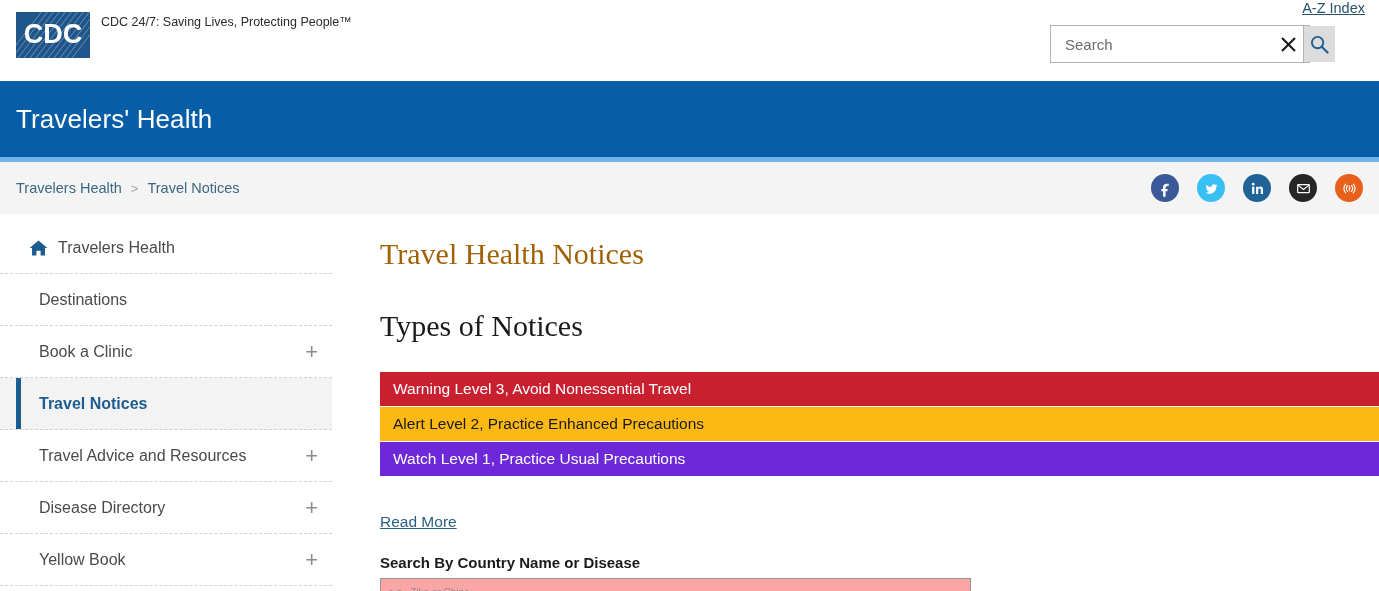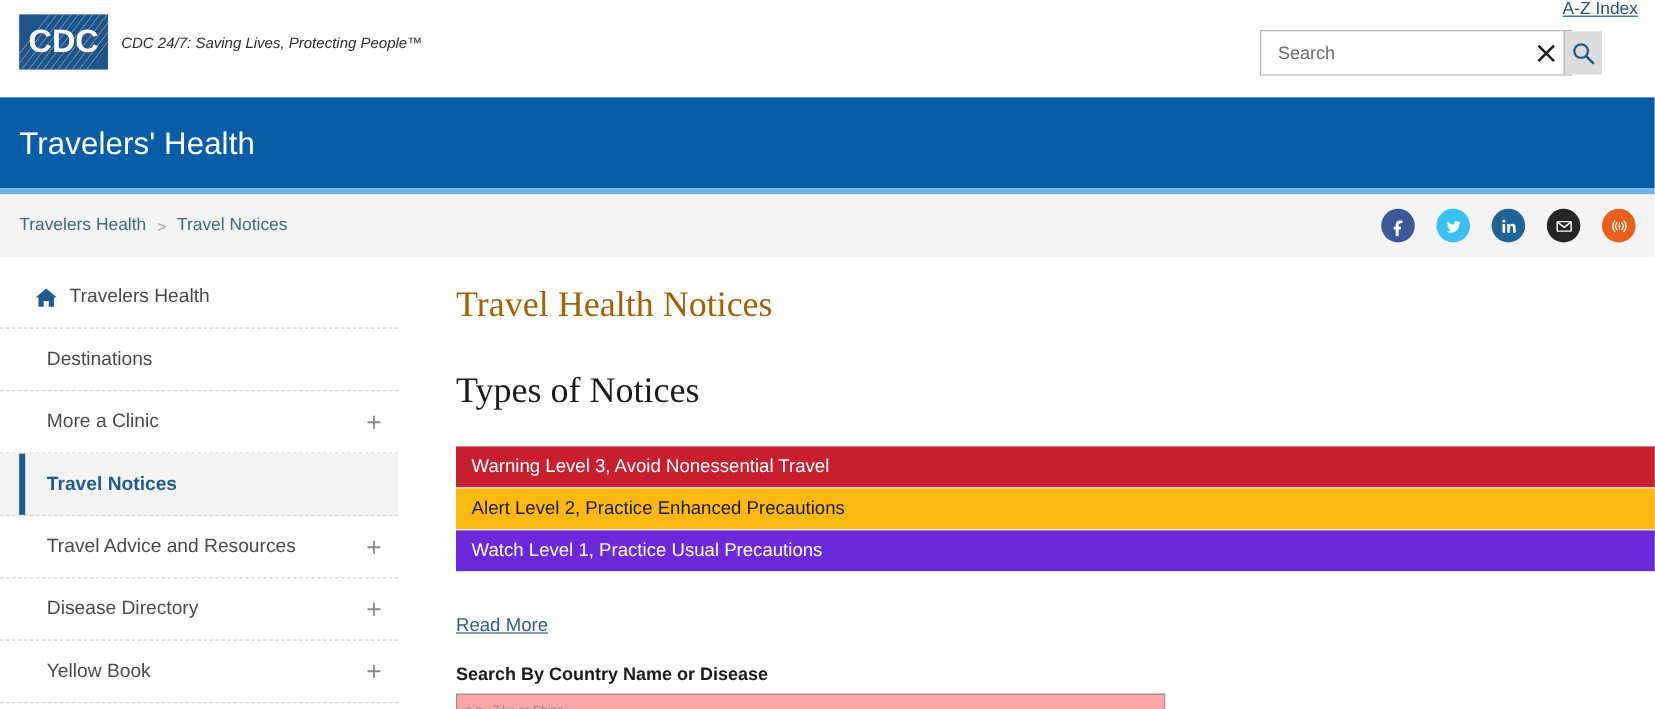--- a/index.html
+++ b/index.html
@@ -23,21 +23,21 @@
     top: 0px; right: 14px;
     font-size: 14.5px;
     color: #27536b;
     text-decoration: underline;
     line-height: 16px;
   }
   .logo-wrap {
     position: absolute;
     left: 16px; top: 12px;
     display: flex;
-    align-items: center;
+    align-items: flex-start;
   }
   .cdc-mark {
     width: 74px; height: 46px;
     background: #20558a;
     position: relative;
     overflow: hidden;
     flex: 0 0 auto;
   }
   .cdc-mark .stripes {
     position: absolute; inset: 0;
@@ -59,21 +59,20 @@
     color: #1c1c1c;
     line-height: 27px;
     white-space: nowrap;
     letter-spacing: -0.1px;
   }
   .logo-tagline {
     font-size: 12.5px;
     color: #2b2b2b;
     line-height: 15px;
     margin-top: 2px;
-    font-style: italic;
     white-space: nowrap;
   }
 
   
   .hdr-search {
     position: absolute;
     left: 1050px; top: 25px;
     width: 260px; height: 38px;
     display: flex;
     border: 1px solid #b3b3b3;
@@ -372,21 +371,21 @@
         </svg>
       </span>
       <span>Travelers Health</span>
     </div>
 
     <div class="nav-item">
       <span>Destinations</span>
     </div>
 
     <div class="nav-item">
-      <span>More a Clinic</span>
+      <span>Book a Clinic</span>
       <span class="plus">+</span>
     </div>
 
     <div class="nav-item active">
       <span>Travel Notices</span>
     </div>
 
     <div class="nav-item">
       <span>Travel Advice and Resources</span>
       <span class="plus">+</span>

